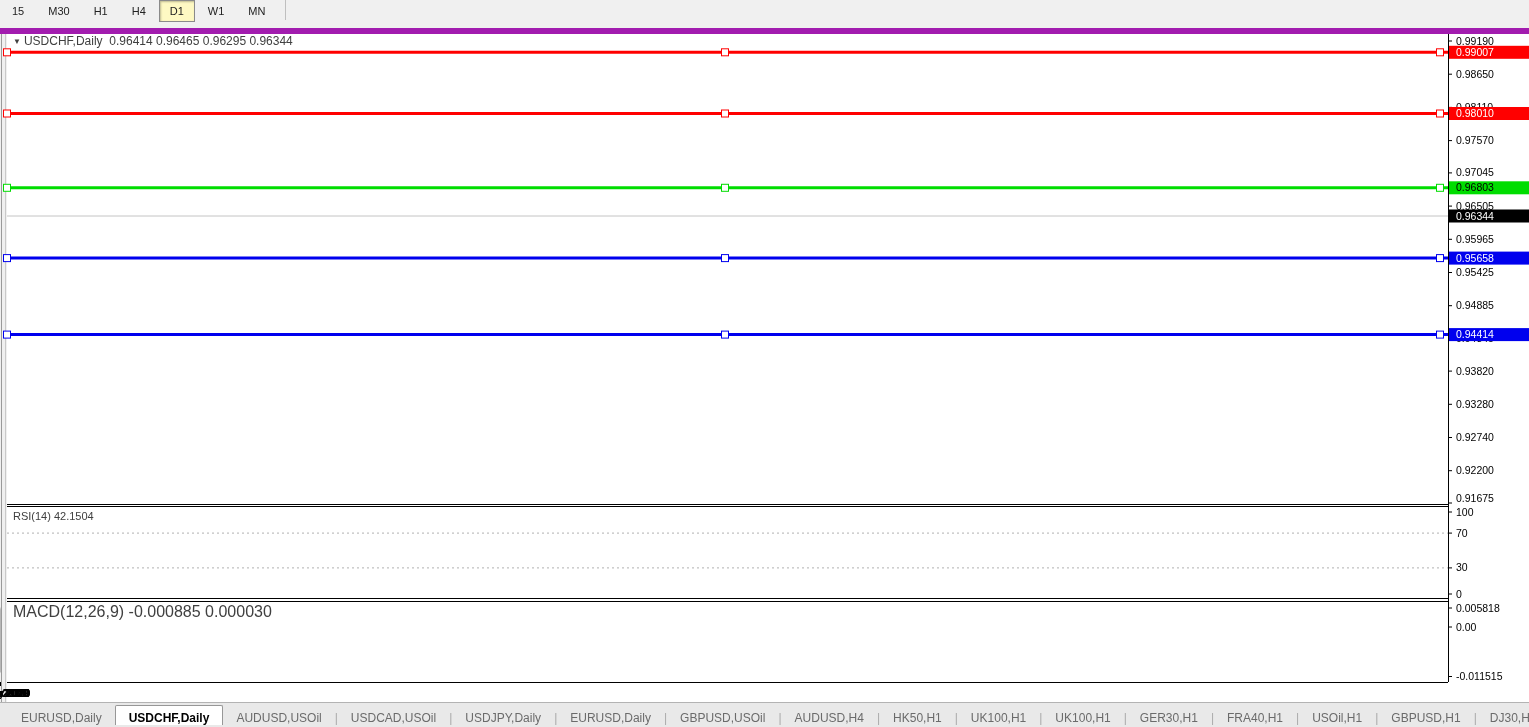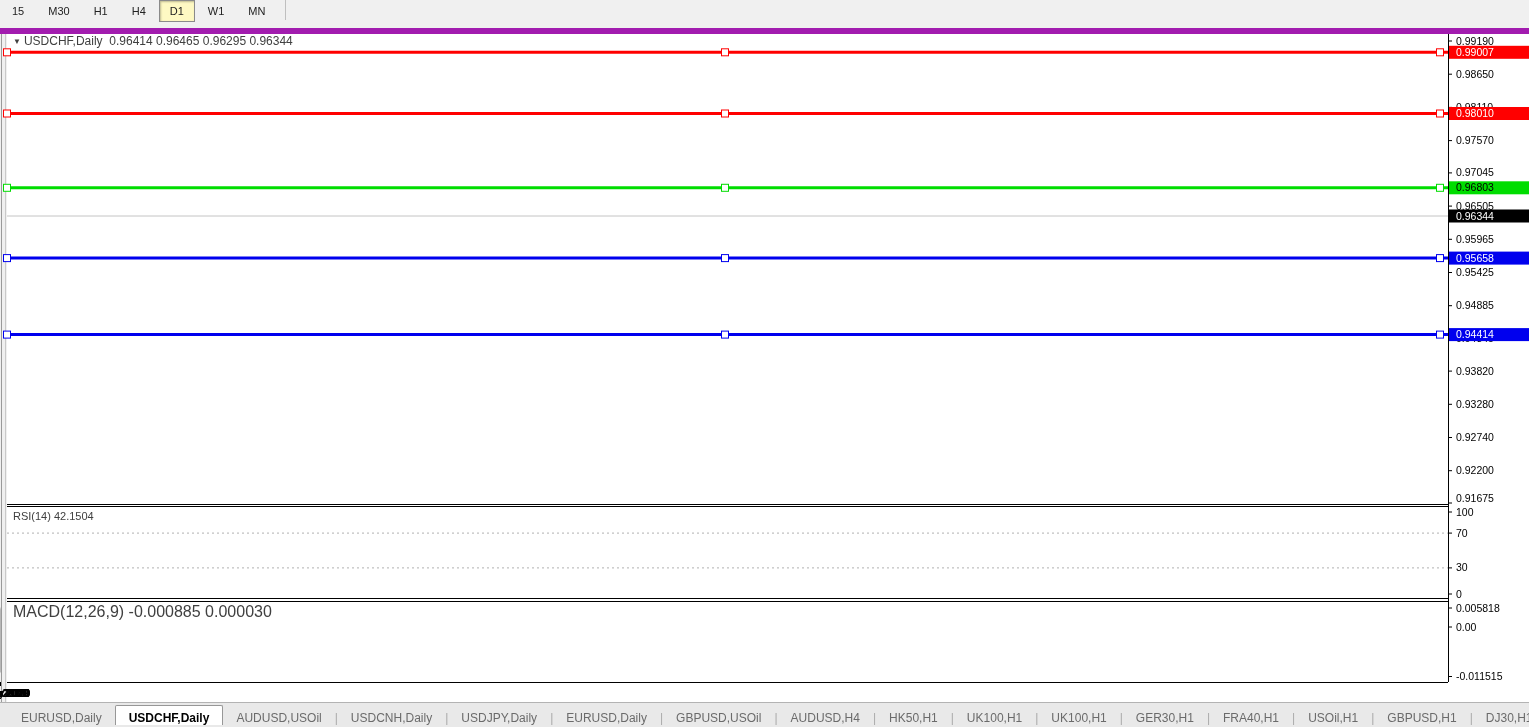--- a/index.html
+++ b/index.html
@@ -591,21 +591,21 @@
 </div>
 
 <div id="rsi-label" class="overlay">RSI(14) 42.1504</div>
 <div id="macd-label" class="overlay">MACD(12,26,9) -0.000885 0.000030</div>
 
 <div id="tabbar">
     <div class="tab">EURUSD,Daily</div>
     <div class="tab active">USDCHF,Daily</div>
     <div class="tab">AUDUSD,USOil</div>
     <span class="tab-sep">|</span>
-    <div class="tab">USDCNH,Daily</div>
+    <div class="tab">USDCAD,USOil</div>
     <span class="tab-sep">|</span>
     <div class="tab">USDJPY,Daily</div>
     <span class="tab-sep">|</span>
     <div class="tab">EURUSD,Daily</div>
     <span class="tab-sep">|</span>
     <div class="tab">GBPUSD,USOil</div>
     <span class="tab-sep">|</span>
     <div class="tab">AUDUSD,H4</div>
     <span class="tab-sep">|</span>
     <div class="tab">HK50,H1</div>

